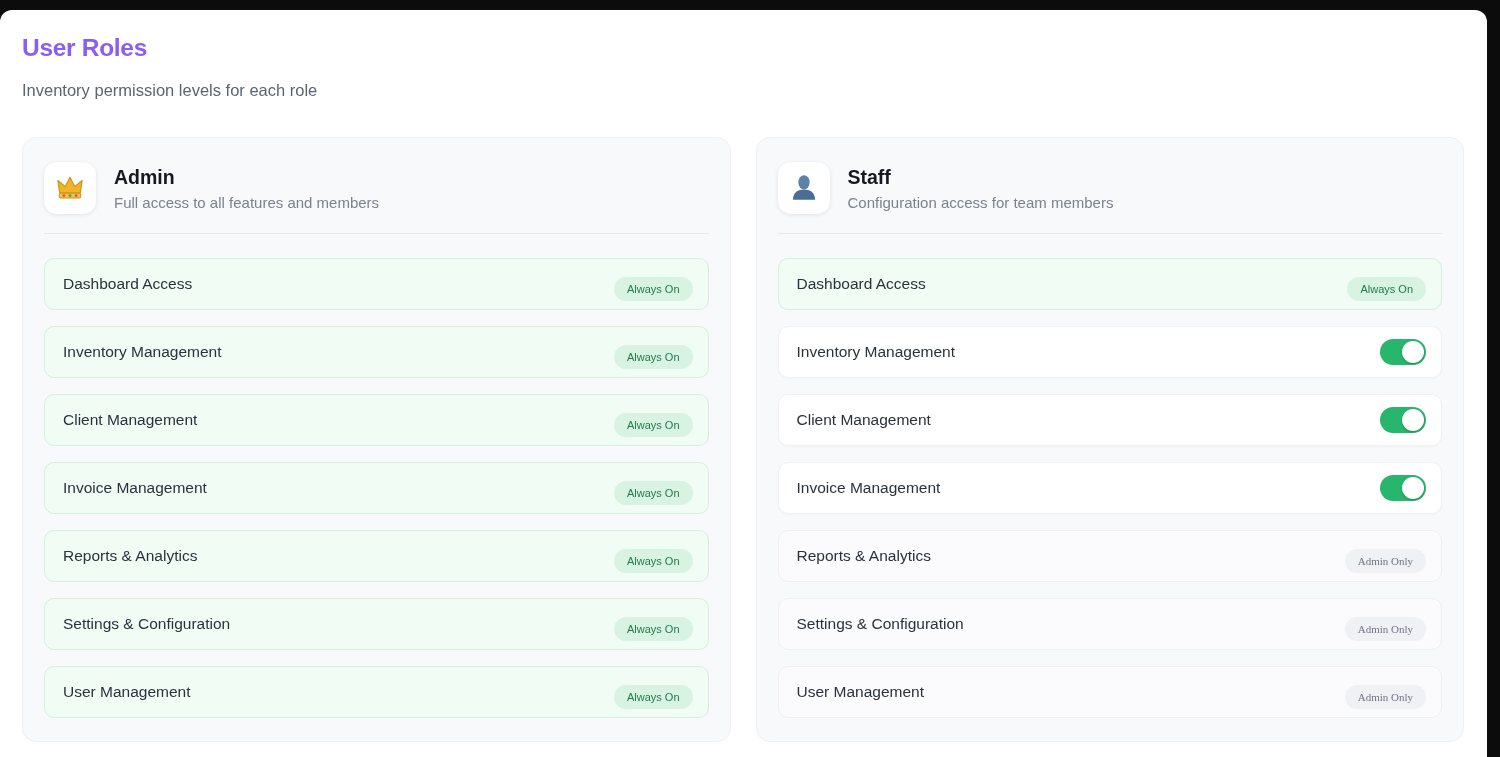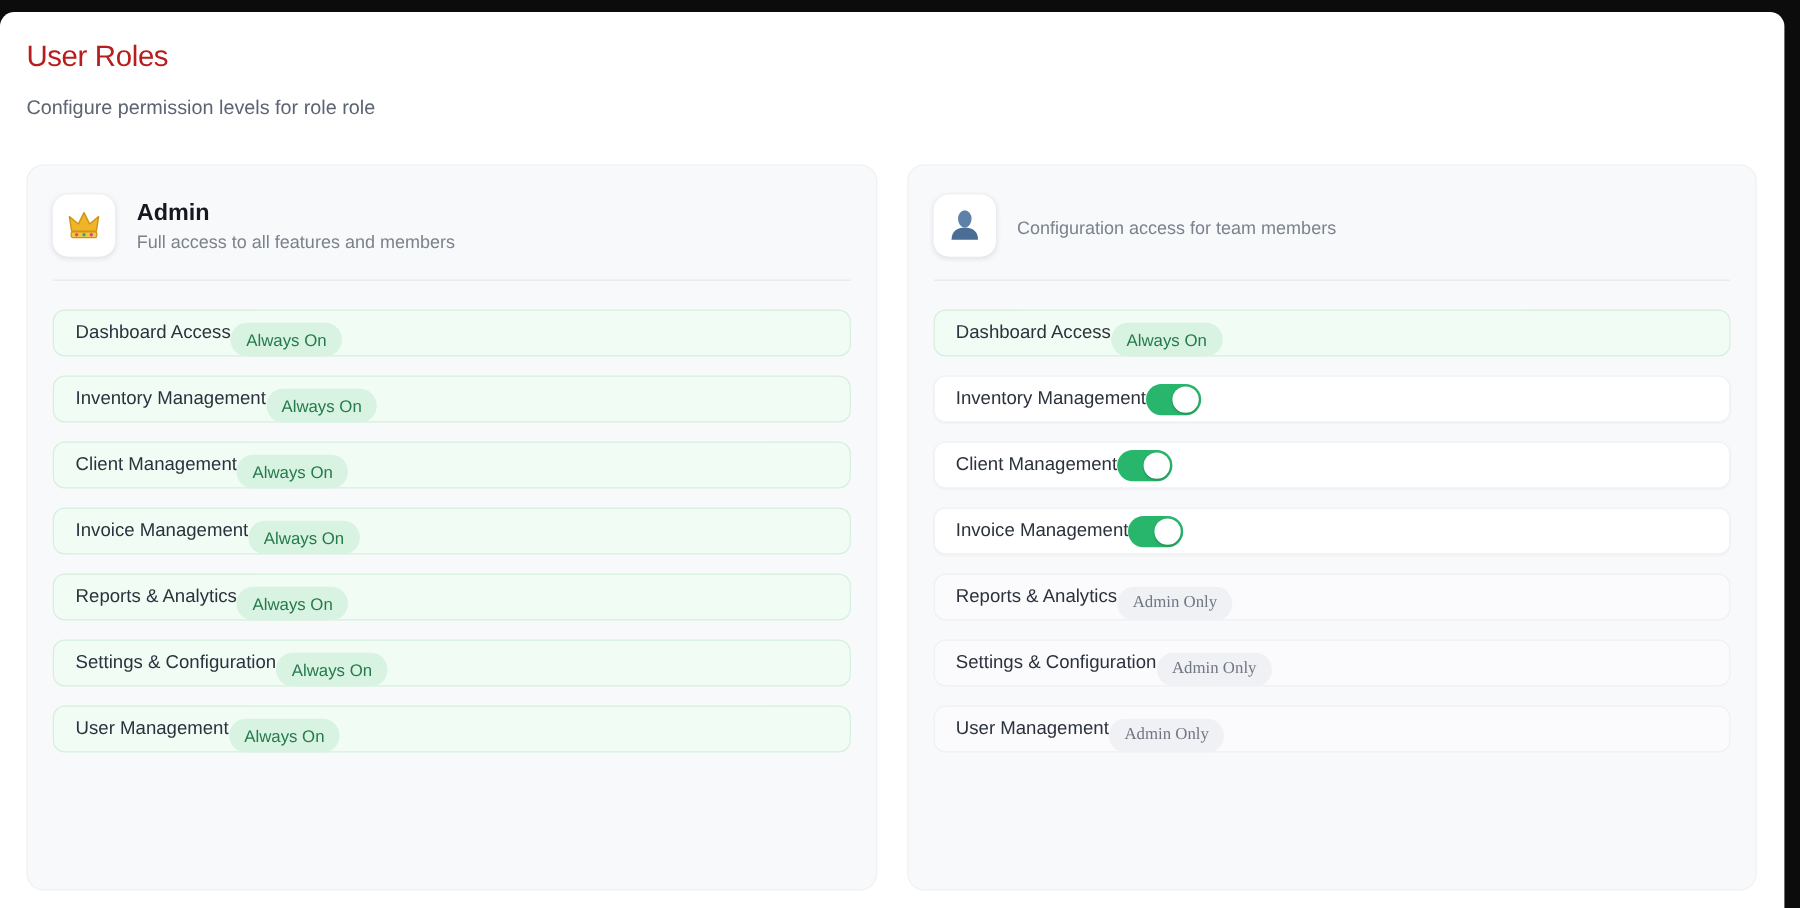--- a/index.html
+++ b/index.html
@@ -11,22 +11,22 @@
   }
   .page {
     position: absolute;
     left: 0; top: 10px; right: 13px; bottom: 0;
     background: #ffffff;
     border-radius: 12px 12px 0 0;
     padding: 23px 23px 0 22px;
   }
   .page-title {
     font-size: 24.5px;
-    font-weight: 400;
-    color: #b91c1c;
+    font-weight: 700;
+    color: #8b5cf6;
     letter-spacing: -0.3px;
     margin-top: 1px;
   }
   .page-subtitle {
     margin-top: 19px;
     font-size: 16.5px;
     color: #5c6472;
   }
   .cards {
     margin-top: 37px;
@@ -69,38 +69,38 @@
     margin-top: 19px;
     border-bottom: 1px solid #e7e9ee;
   }
   .rows {
     margin-top: 24px;
     display: flex;
     flex-direction: column;
     gap: 16px;
   }
   .row {
-    height: 39px;
+    height: 52px;
     border-radius: 10px;
     border: 1px solid transparent;
     display: flex;
     align-items: center;
-    justify-content: flex-start;
+    justify-content: space-between;
     padding: 0 15px 0 18px;
   }
   .row.always-on { background: #f1fcf5; border-color: #d4efdd; }
   .row.enabled   { background: #ffffff; border-color: #f0f1f4; box-shadow: 0 1px 2px rgba(25,35,55,0.03); }
   .row.admin-only{ background: #fbfbfd; border-color: #eff0f4; }
   .row-label {
     font-size: 15.5px;
     color: #2b323d;
     font-weight: 500;
   }
   .badge {
-    font-size: 14px;
+    font-size: 11px;
     font-weight: 500;
     padding: 6px 13px;
     border-radius: 999px;
     white-space: nowrap;
     margin-top: 10px;
   }
   .badge.always-on { background: #d9f3e2; color: #237a4b; }
   .badge.admin-only{ background: #f0f1f5; color: #6f7683; font-family: Liberation Serif, serif; }
   .toggle {
     width: 46px; height: 26px;
@@ -118,21 +118,21 @@
     border-radius: 50%;
     box-shadow: 0 1px 2px rgba(0,0,0,0.25);
   }
   .toggle.on .knob { right: 2px; }
 </style>
 </head>
 <body>
 
 <div class="page">
   <h1 class="page-title">User Roles</h1>
-  <div class="page-subtitle">Configure permission levels for role role</div>
+  <div class="page-subtitle">Inventory permission levels for each role</div>
   <div class="cards" id="cards">
   <div class="card">
     <div class="card-header">
       <div class="icon-box">
         <svg viewBox="0 0 32 32" aria-hidden="true">
           <path d="M5 21 L3 8 L11 14.5 L16 4.5 L21 14.5 L29 8 L27 21 Z" fill="#f0b429" stroke="#cf9212" stroke-width="1.2" stroke-linejoin="round"></path>
           <rect x="4.6" y="21.5" width="22.8" height="5.2" rx="1.6" fill="#f6c445" stroke="#cf9212" stroke-width="1.1"></rect>
           <circle cx="9.5" cy="24.1" r="1.5" fill="#e04f5f"></circle>
           <circle cx="16" cy="24.1" r="1.5" fill="#2fae63"></circle>
           <circle cx="22.5" cy="24.1" r="1.5" fill="#c04fa0"></circle>
@@ -193,20 +193,21 @@
   <div class="card">
     <div class="card-header">
       <div class="icon-box">
 
         <svg viewBox="0 0 32 32" aria-hidden="true">
           <ellipse cx="16" cy="10" rx="6" ry="7.6" fill="#5d81a9"></ellipse>
           <path d="M4.2 28.5 C4.2 20.5 9.8 17.6 16 17.6 C22.2 17.6 27.8 20.5 27.8 28.5 Z" fill="#4a6d94"></path>
         </svg>
       </div>
       <div>
+        <div class="role-name">Staff</div>
         <div class="role-desc">Configuration access for team members</div>
       </div>
     </div>
     <div class="divider"></div>
     <div class="rows">
   <div class="row always-on">
     <span class="row-label">Dashboard Access</span>
     <span class="badge always-on">Always On</span>
 
   </div>

